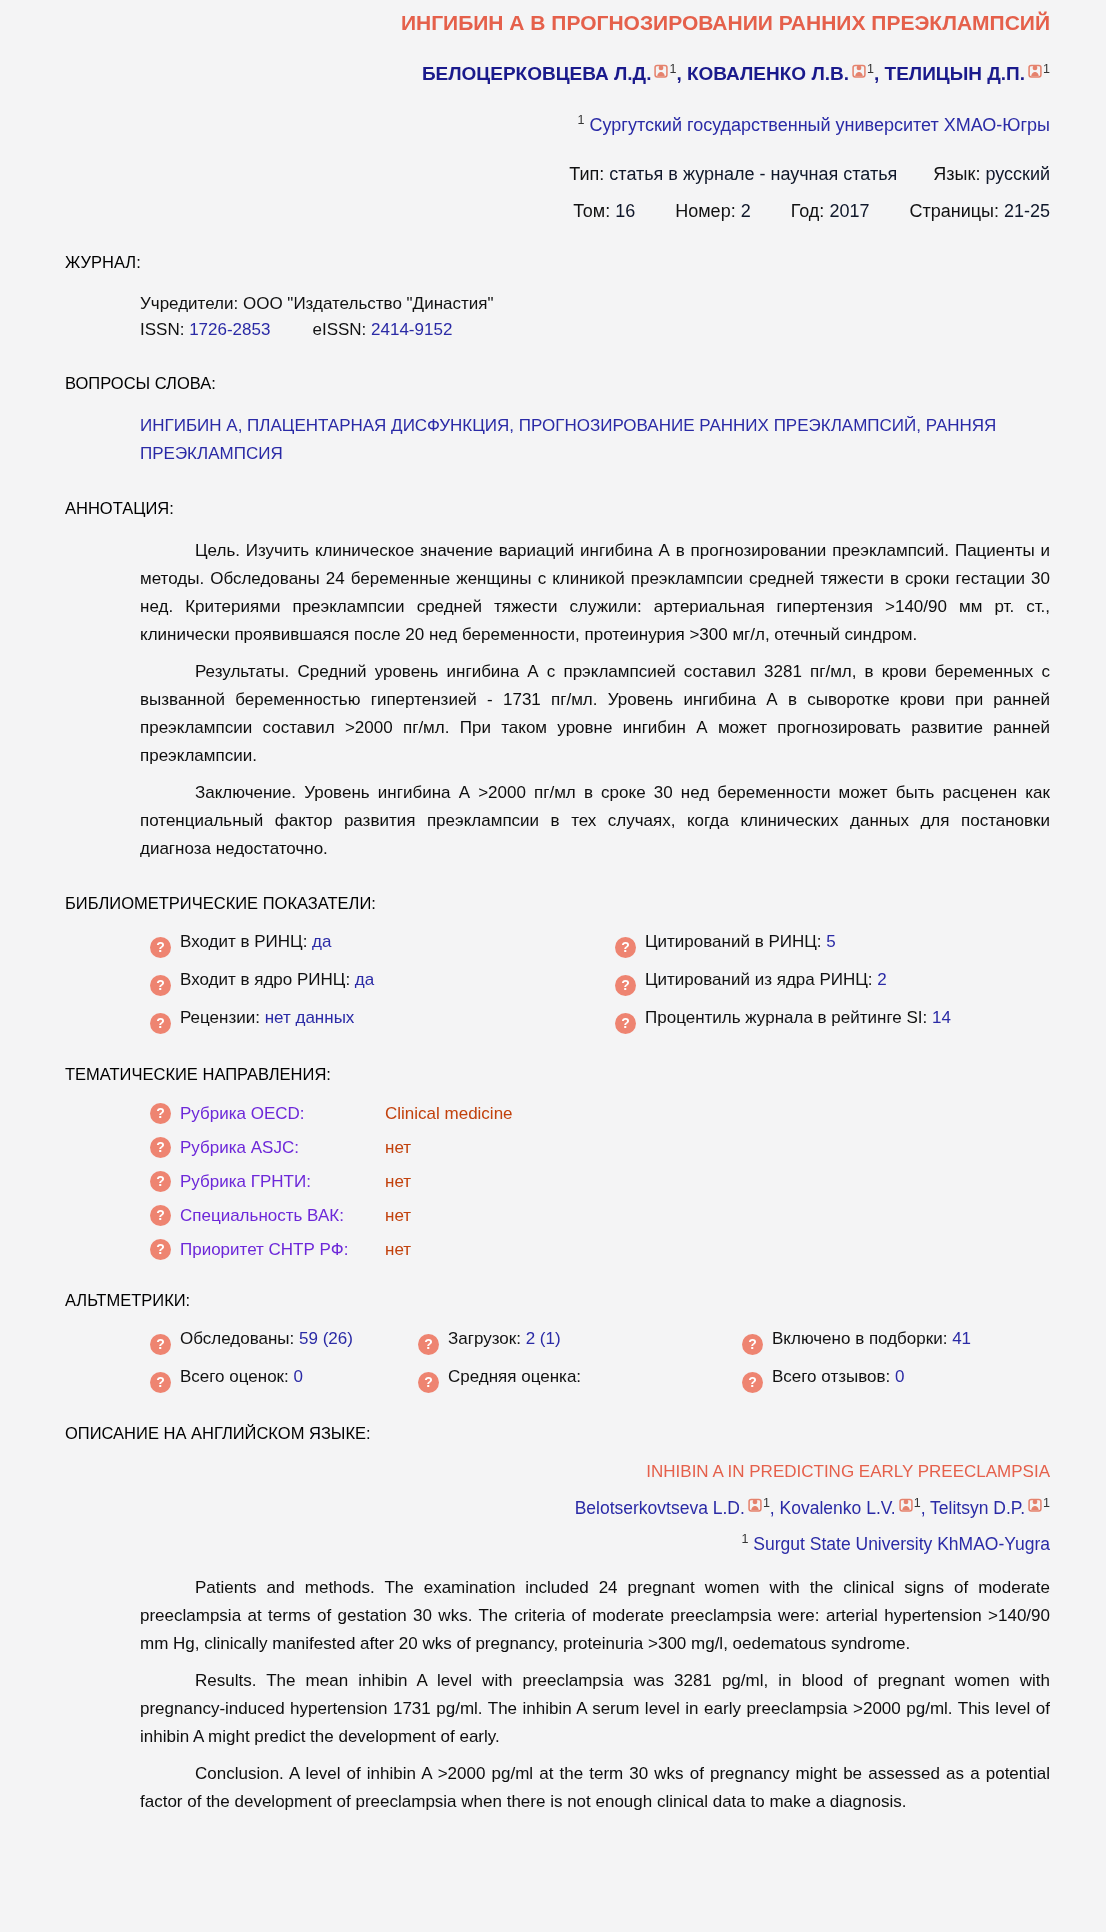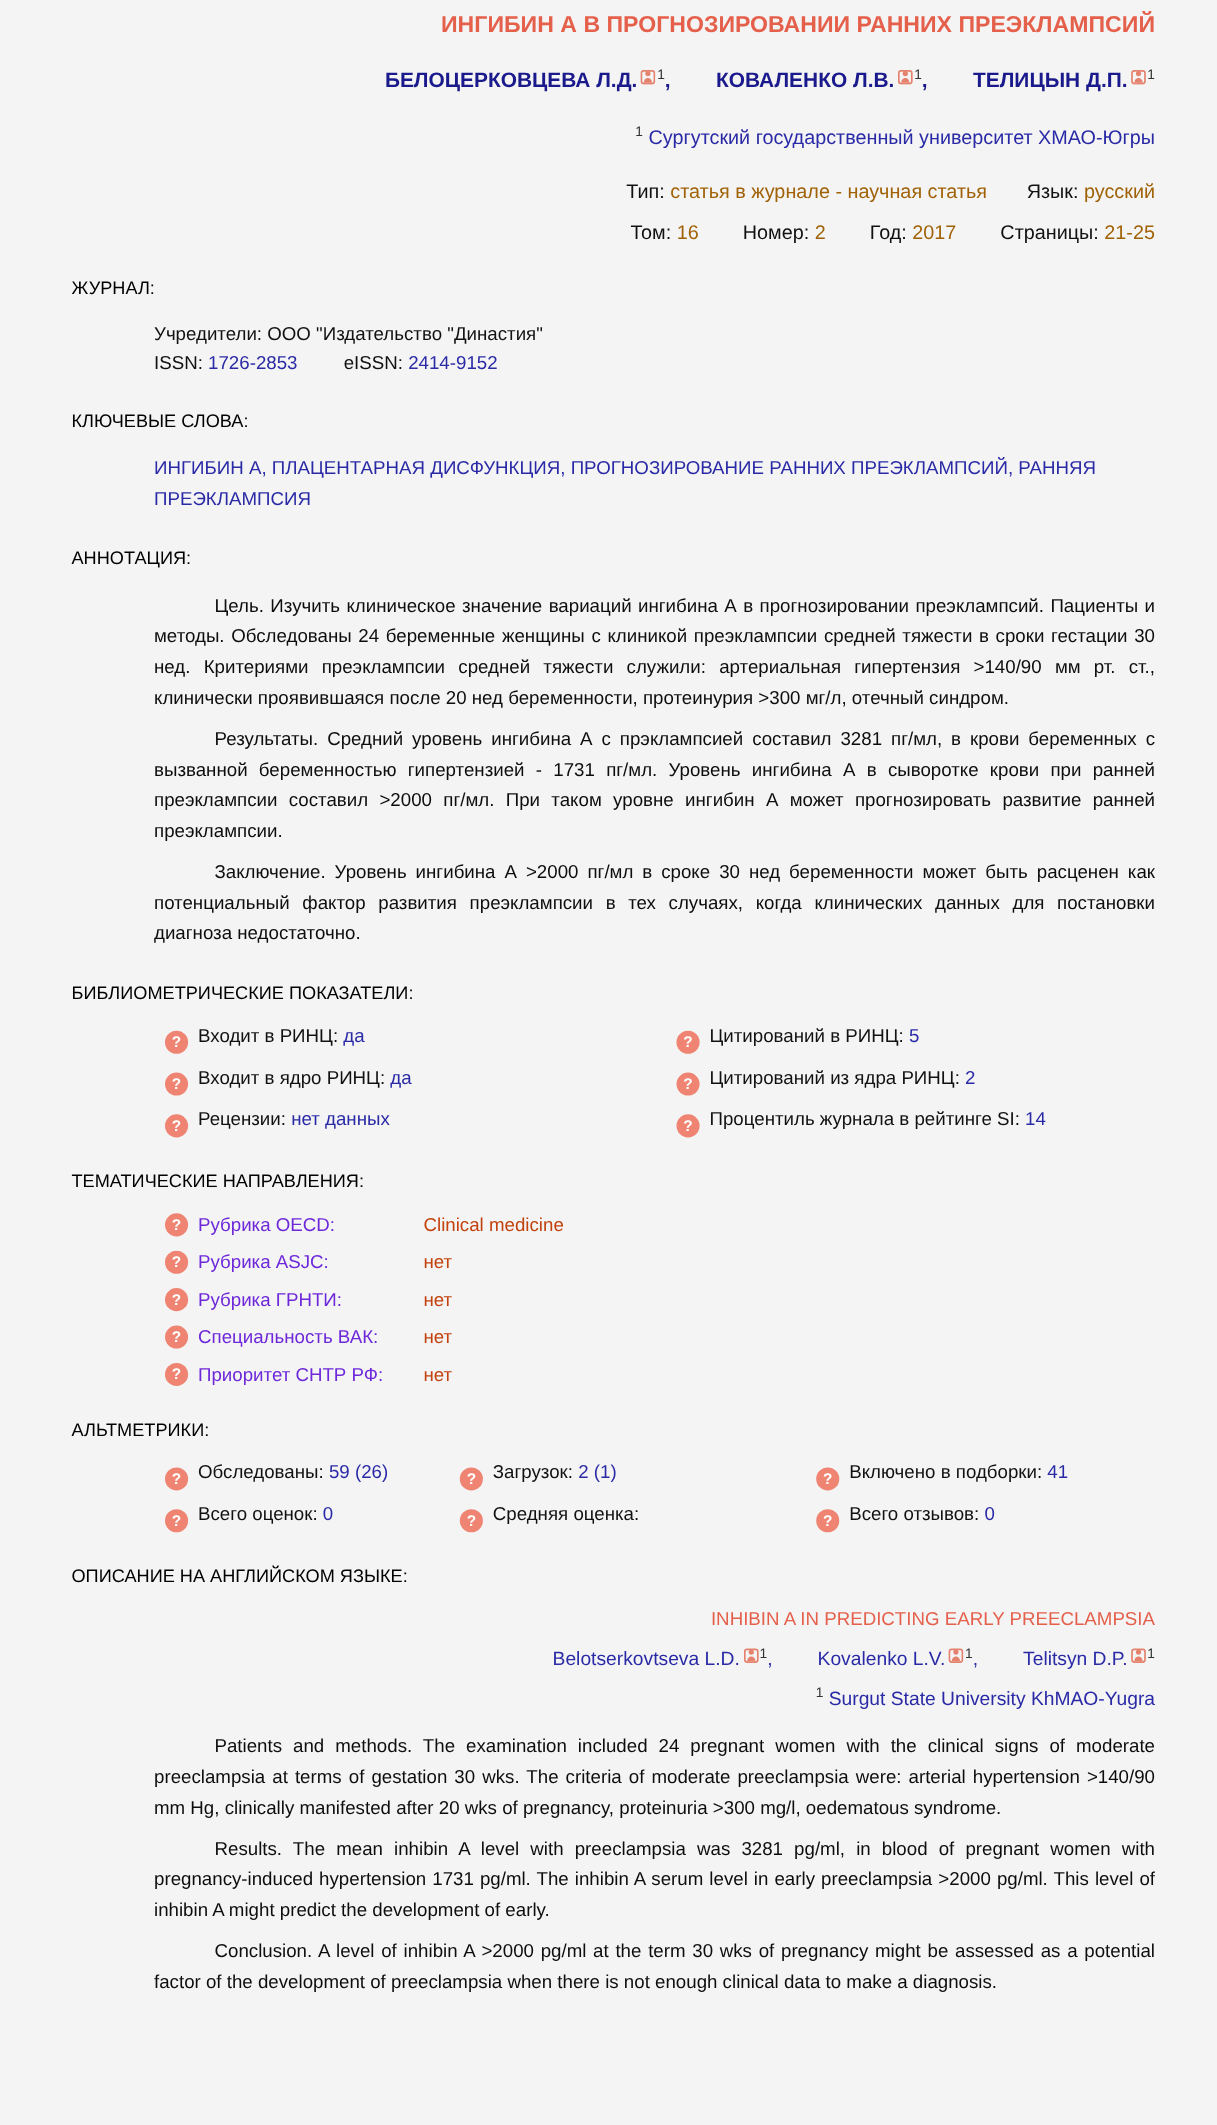--- a/index.html
+++ b/index.html
@@ -18,33 +18,33 @@
 
   a { text-decoration:none; cursor:pointer; }
   .title-ru {
     margin:4px 0 0 0; font-size:21px; font-weight:bold;
     color:#e5604b; line-height:26px;
   }
   .authors-ru { margin-top:25px; font-size:19px; font-weight:bold; color:#1a1a8c; }
   .authors-ru .author:not(:last-child)::after { content:", "; }
   .authors-en { margin-top:14px; font-size:17.5px; font-weight:normal; color:#2a2aa6; }
   .authors-en .author:not(:last-child)::after { content:", "; }
-  .author a { color:inherit;margin-left:36px; }
+  .author a { color:inherit; }
   sup.aff-sup { color:#333; font-size:12.5px; font-weight:normal; }
   .person-icon { display:inline-block; margin:0 1px 0 3px; vertical-align:2px; }
 
   .affil { margin-top:28px; font-size:18px; }
   .affil a { color:#2a2aa6; }
 
   .meta-row { margin-top:28px; font-size:18px; }
   .meta-row.second { margin-top:16px; }
   .meta-pair { white-space:nowrap; }
   .meta-pair:not(:last-child) { margin-right:40px; }
   .meta-pair .lbl { color:#111; }
-  .meta-pair a { color:#a16207; }
+  .meta-pair a { color:#0f172a; }
 
   .section-label { margin:31px 0 19px 0; font-size:16.5px; color:#000; }
 
   .journal-block { line-height:26px; }
   .journal-block a { color:#2a2aa6; }
   .issn-pair .gap2 { display:inline-block; width:42px; }
 
   .keywords { line-height:28px; font-size:17px; }
   .keywords a { color:#2a2aa6; }
   .keywords .kw:not(:last-child)::after { content:", "; color:#2a2aa6; }
@@ -118,21 +118,21 @@
   <div class="section-label">ЖУРНАЛ:</div>
   <div class="content journal-block">
     <div>Учредители: ООО "Издательство "Династия"</div>
     <div class="issn-pair">
       <span>ISSN:</span>
       <a>1726-2853</a><span class="gap2"></span><span>eISSN:</span>
       <a>2414-9152</a>
     </div>
   </div>
 
-  <div class="section-label">КЛЮЧЕВЫЕ СЛОВА:</div>
+  <div class="section-label">ВОПРОСЫ СЛОВА:</div>
   <div class="content keywords">
     <span class="kw"><a>ИНГИБИН А</a></span><span class="kw"><a>ПЛАЦЕНТАРНАЯ ДИСФУНКЦИЯ</a></span><span class="kw"><a>ПРОГНОЗИРОВАНИЕ РАННИХ ПРЕЭКЛАМПСИЙ</a></span><span class="kw"><a>РАННЯЯ ПРЕЭКЛАМПСИЯ</a></span>
   </div>
 
   <div class="section-label">АННОТАЦИЯ:</div>
   <div class="content paras">
     <p>Цель. Изучить клиническое значение вариаций ингибина А в прогнозировании преэклампсий. Пациенты и методы. Обследованы 24 беременные женщины с клиникой преэклампсии средней тяжести в сроки гестации 30 нед. Критериями преэклампсии средней тяжести служили: артериальная гипертензия &gt;140/90 мм рт. ст., клинически проявившаяся после 20 нед беременности, протеинурия &gt;300 мг/л, отечный синдром.</p>
     <p>Результаты. Средний уровень ингибина А с прэклампсией составил 3281 пг/мл, в крови беременных с вызванной беременностью гипертензией - 1731 пг/мл. Уровень ингибина А в сыворотке крови при ранней преэклампсии составил &gt;2000 пг/мл. При таком уровне ингибин А может прогнозировать развитие ранней преэклампсии.</p>
     <p>Заключение. Уровень ингибина А &gt;2000 пг/мл в сроке 30 нед беременности может быть расценен как потенциальный фактор развития преэклампсии в тех случаях, когда клинических данных для постановки диагноза недостаточно.</p>
   </div>

